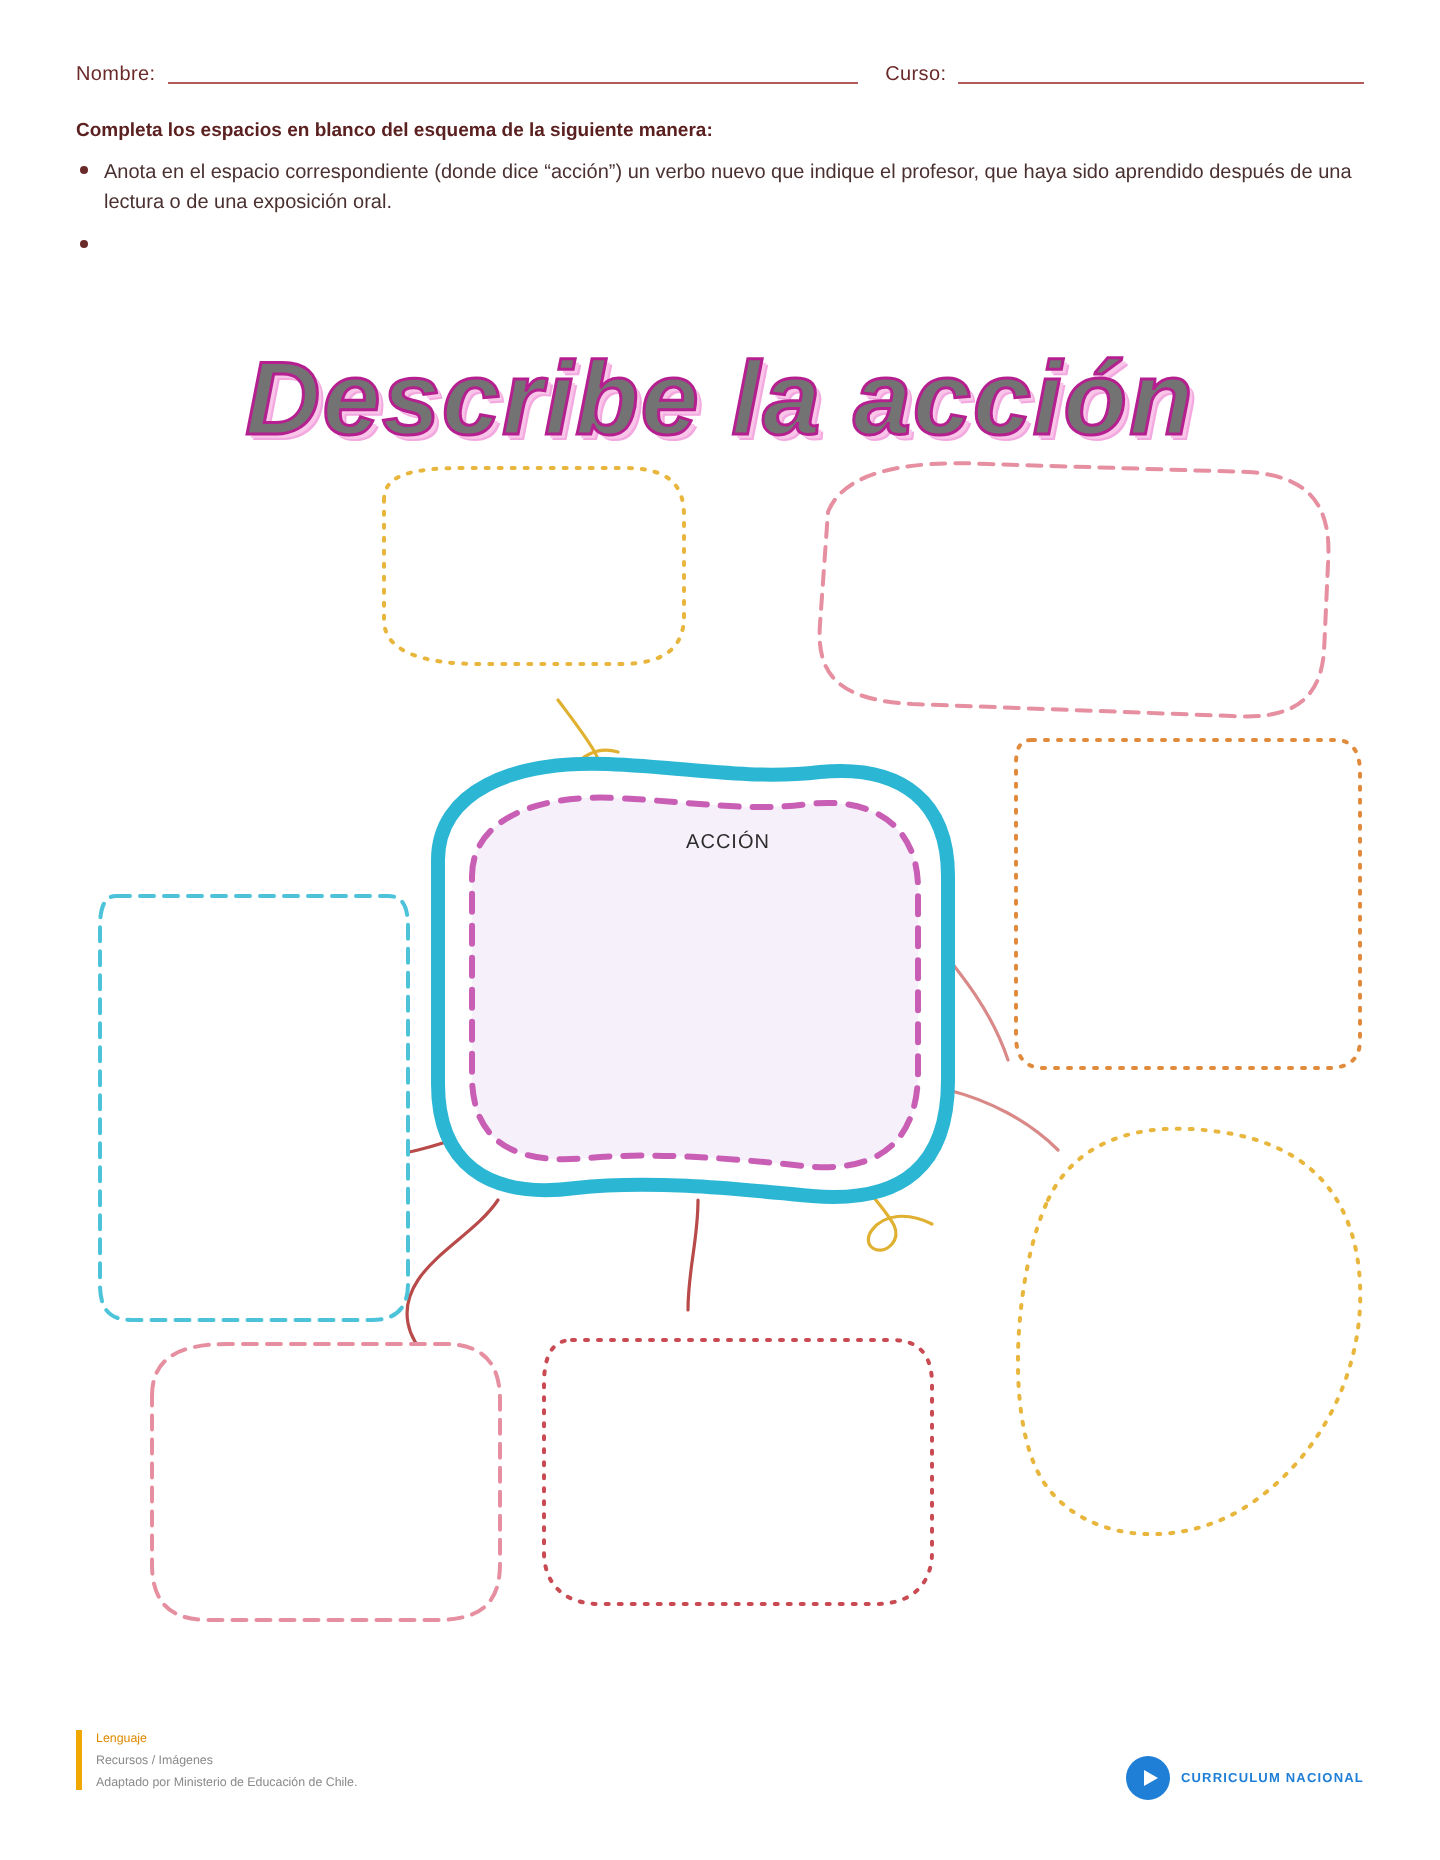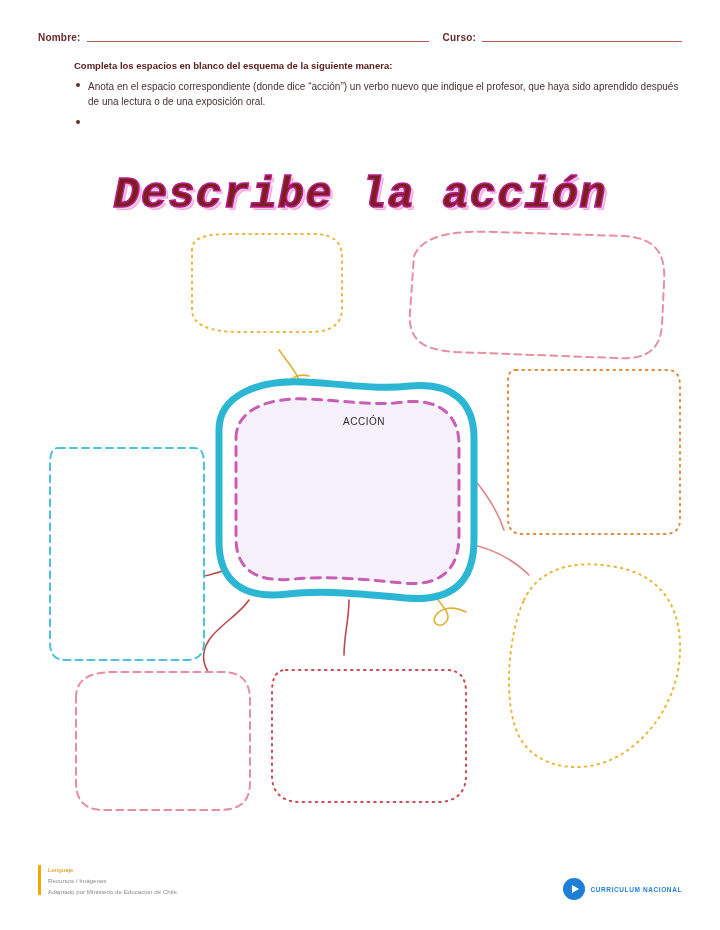--- a/index.html
+++ b/index.html
@@ -27,21 +27,21 @@
     position: absolute;
     top: 24px;
     left: 38px;
     right: 38px;
     height: 20px;
     display: flex;
     align-items: flex-end;
   }
   .field-label {
     font-size: 10px;
-    font-weight: bold;
+    font-weight: normal;
     color: #6b2a2a;
     letter-spacing: .2px;
     white-space: nowrap;
     padding-bottom: 1px;
   }
   .field-line {
     flex: 1;
     border-bottom: 1px solid #b05a5a;
     margin-left: 6px;
     margin-bottom: 2px;
@@ -49,21 +49,20 @@
   }
   .field-nombre { width: 62%; display: flex; align-items: flex-end; }
   .field-curso { width: 38%; display: flex; align-items: flex-end; margin-left: 14px; margin-top: 20px; }
 
   
   .instructions {
     position: absolute;
     top: 60px;
     left: 38px;
     right: 40px;
-    margin-left: 36px;
   }
   .inst-title {
     font-size: 9.5px;
     font-weight: bold;
     color: #5b2020;
     margin-bottom: 8px;
   }
   .inst-list {
     margin: 0;
     padding: 0;
@@ -90,26 +89,26 @@
   
   .title-wrap {
     position: absolute;
     top: 170px;
     left: 0;
     width: 100%;
     text-align: center;
   }
   .title {
     display: inline-block;
-    font-family: Liberation Mono, monospace;
-    font-size: 44px;
+    font-family: Liberation Sans, sans-serif;
+    font-size: 52px;
     font-weight: bold;
     font-style: italic;
     letter-spacing: 1px;
-    color: #7f1d1d;
+    color: #737373;
     -webkit-text-stroke: 1.5px #b51f8f;
     text-shadow:
       0 0 1px #ffffff,
       2px 2px 0 #f9c6ea,
       3px 3px 0 #f3a9df;
   }
 
   
   .canvas {
     position: absolute;

